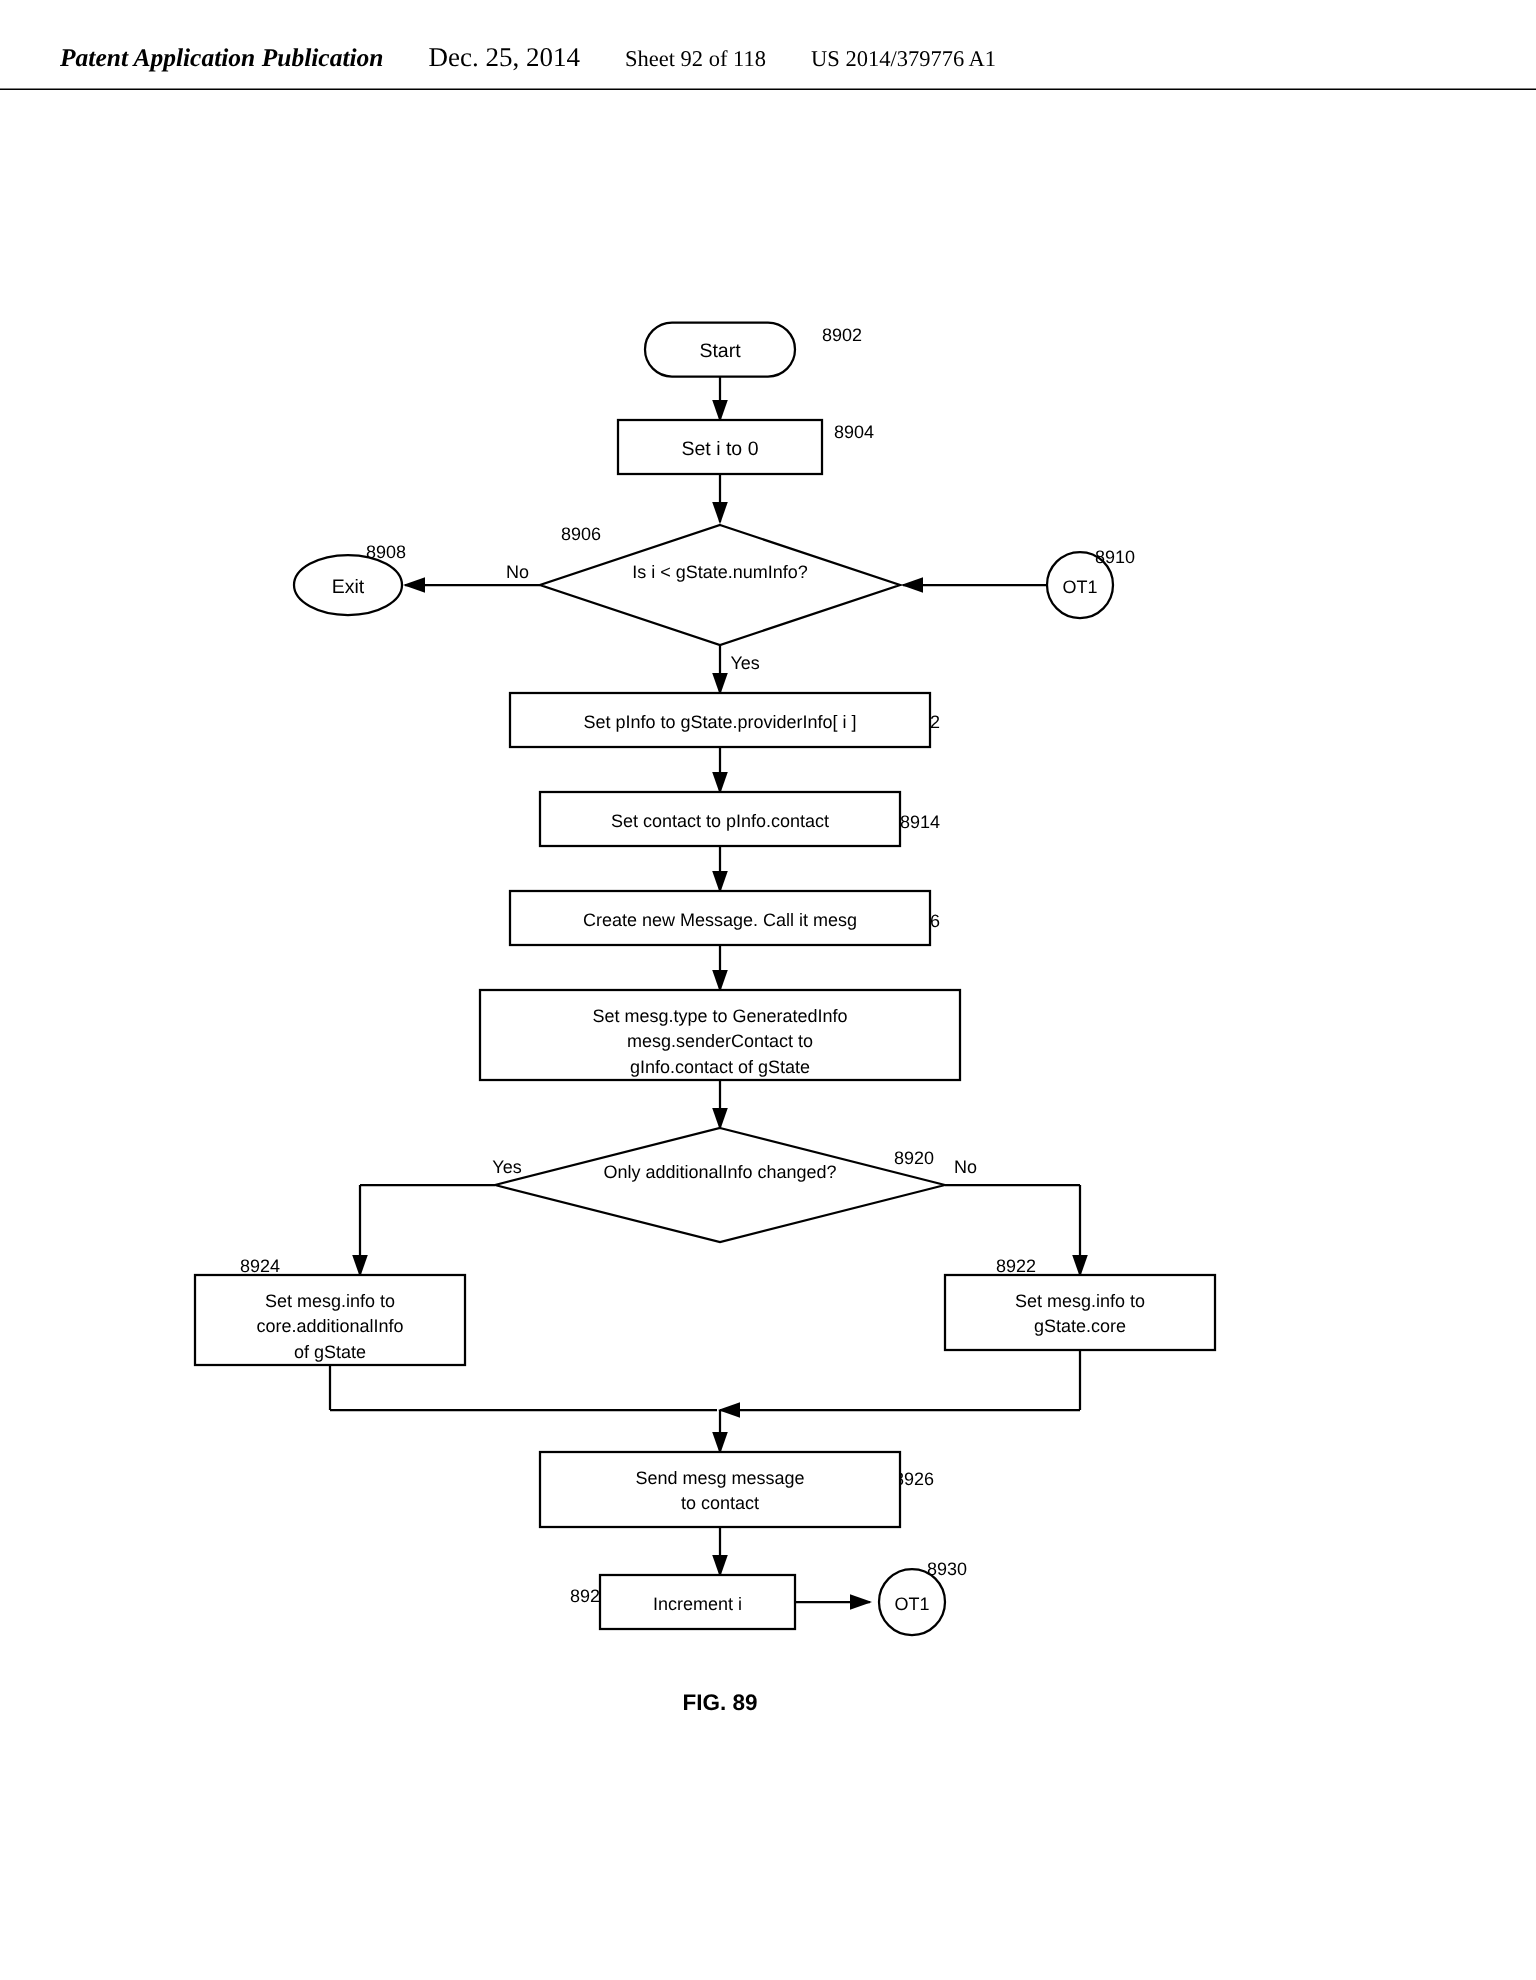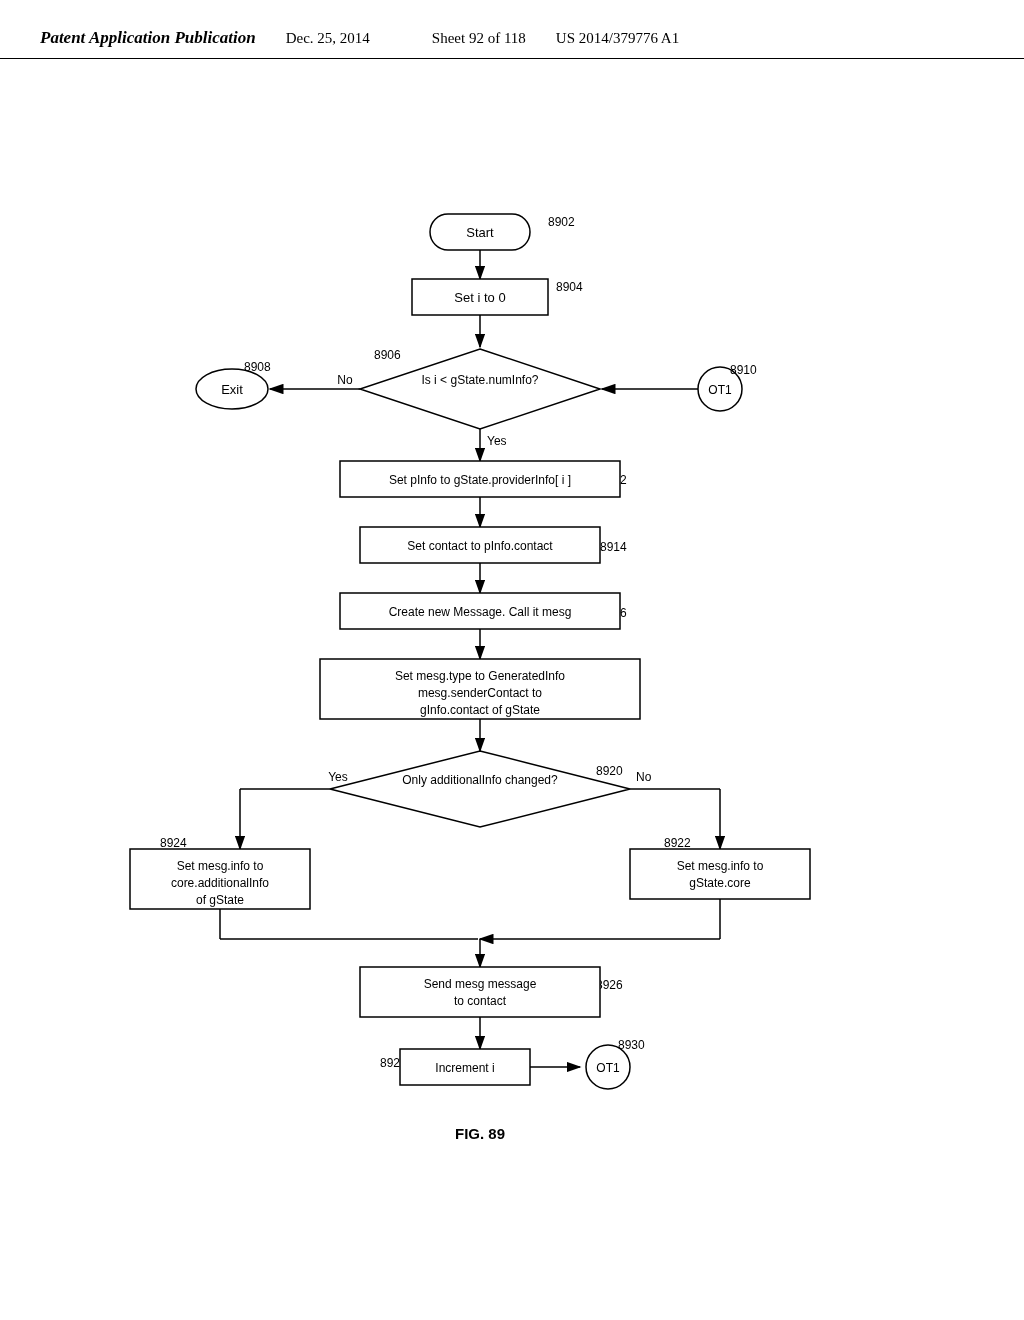--- a/index.html
+++ b/index.html
@@ -17,22 +17,22 @@
       padding: 28px 56px 10px 40px;
       font-size: 15px;
       border-bottom: 1px solid #000;
       gap: 30px;
     }
     .header-title {
       font-weight: bold;
       font-size: 17px;
       font-style: italic;
     }
-    .header-date { font-size: 15px; }
-    .header-sheet { font-size: 15px; margin-left: 32px; }
+    .header-date { font-size: 18px; }
+    .header-sheet { font-size: 15px; }
     .header-patent { font-size: 15px; font-weight: normal; }
     .diagram-area {
       position: relative;
       width: 100%;
       height: 1220px;
     }
     svg {
       position: absolute;
       top: 0;
       left: 0;

